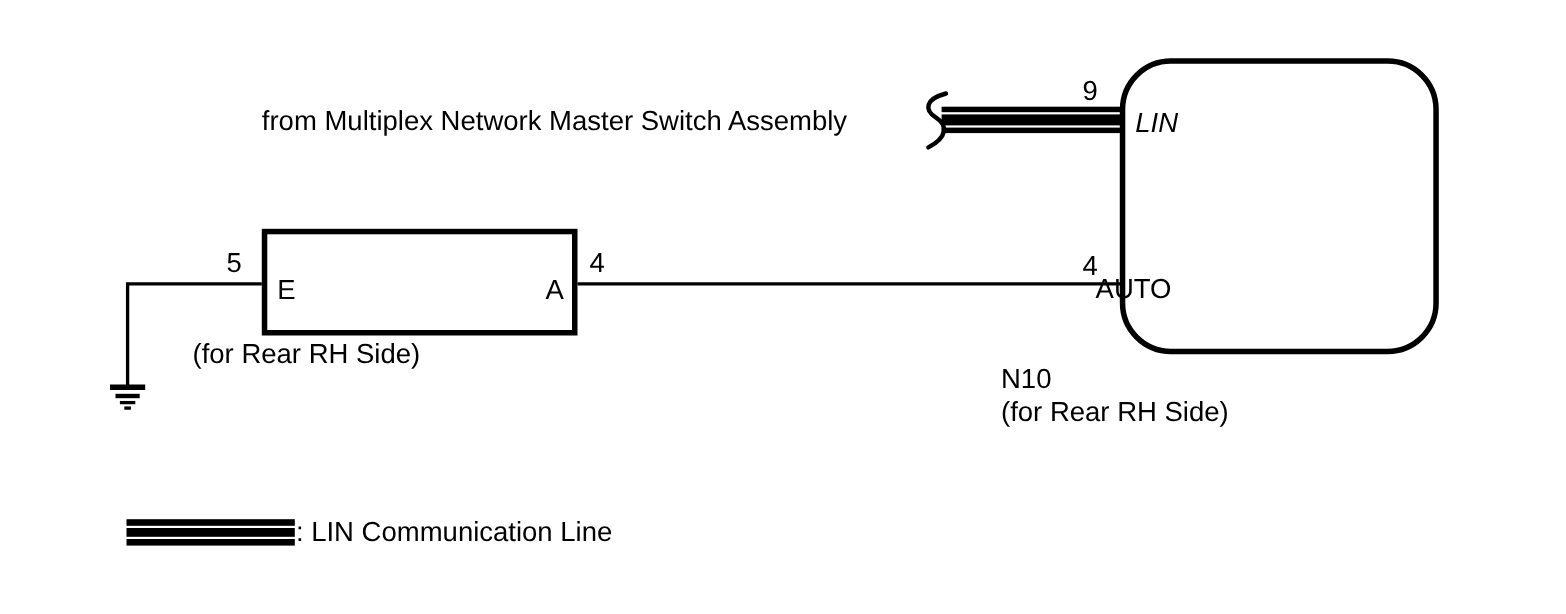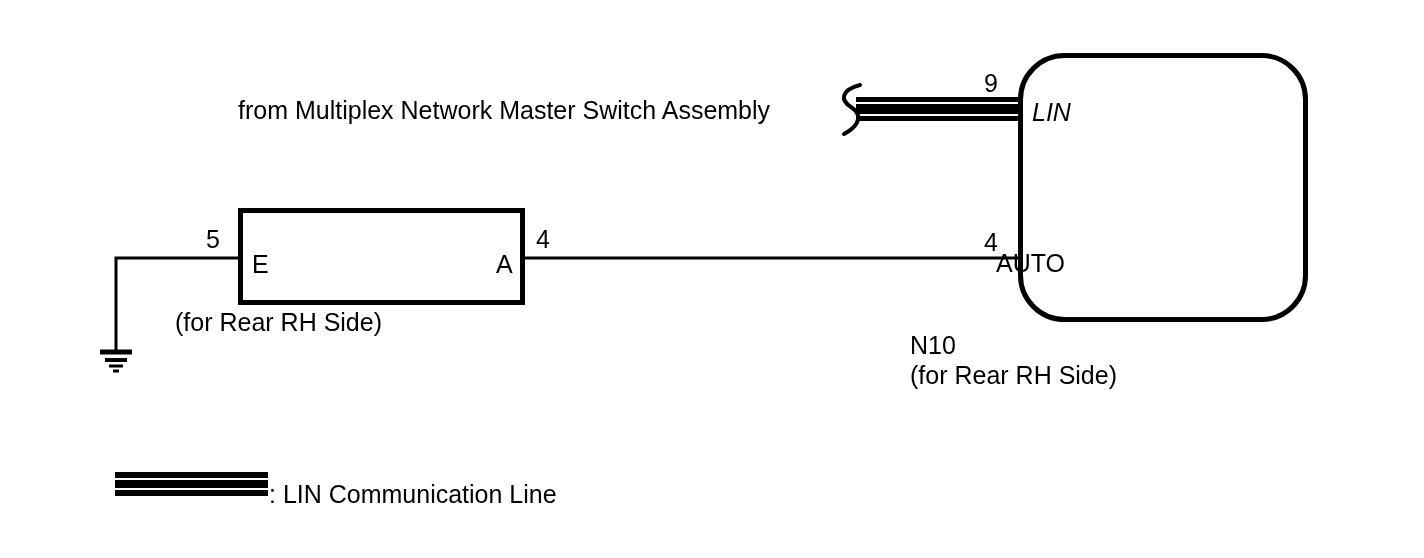--- a/index.html
+++ b/index.html
@@ -90,15 +90,15 @@
 
   <div class="block" style="left:175px; top:307px;">
     <div>(for Rear RH Side)</div>
   </div>
 
   <div class="block" style="left:882px; top:330px; line-height:31px;margin-left:28px;">
     <div>N10</div>
     <div>(for Rear RH Side)</div>
   </div>
 
-  <div class="lbl" style="left:269px; top:472px;margin-top:10px;">: LIN Communication Line</div>
+  <div class="lbl" style="left:269px; top:472px;">: LIN Communication Line</div>
 
 </div>
 
 </body></html>

